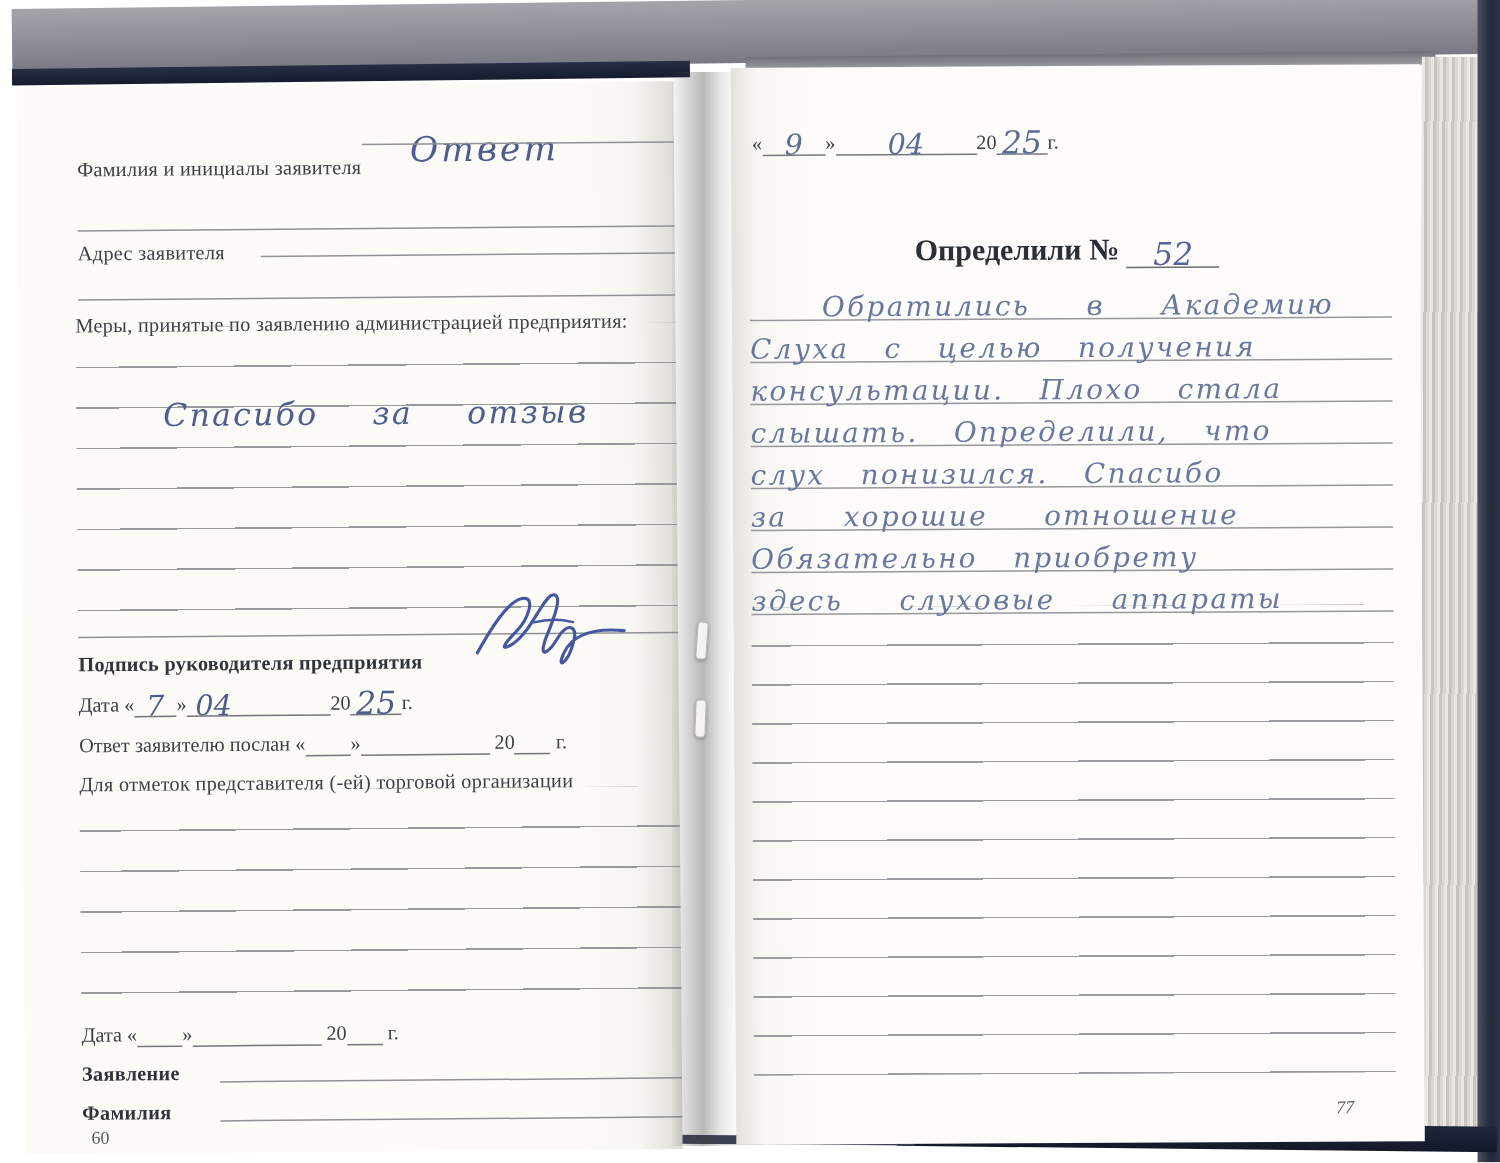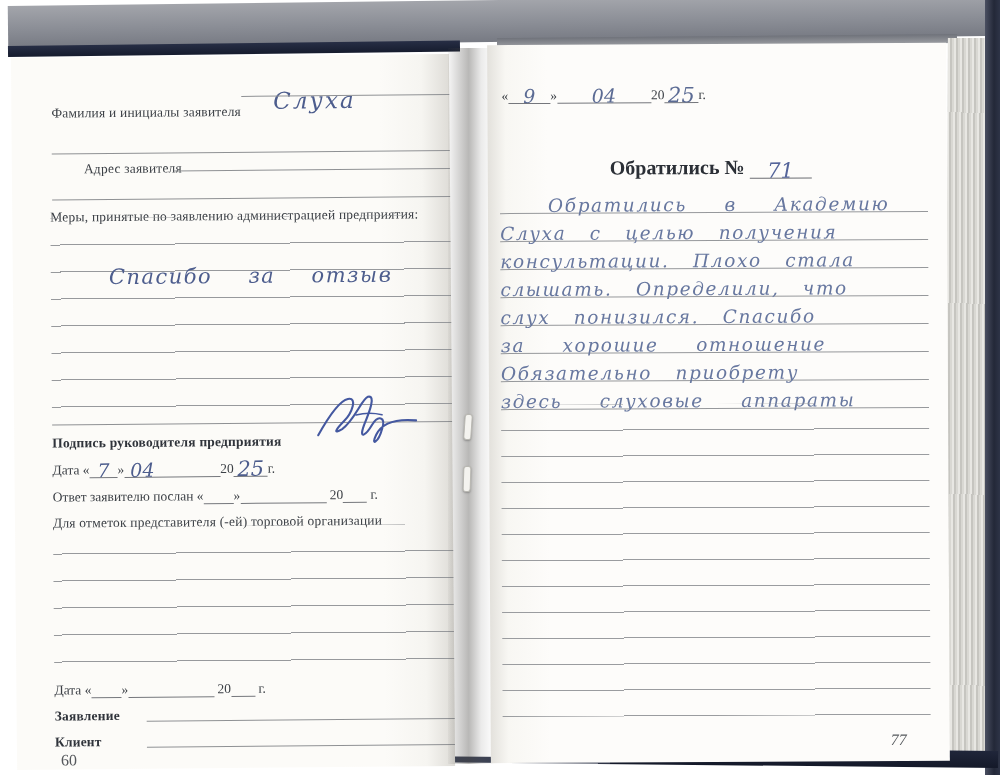--- a/index.html
+++ b/index.html
@@ -62,46 +62,46 @@
 
   
   .bodyrow{height:27px;border-bottom:1px solid #96989b;display:flex;align-items:flex-end;
     font-family:"DejaVu Serif",serif;font-style:italic;font-size:18.5px;color:#67779f;
     letter-spacing:1.6px;word-spacing:16px;white-space:nowrap;overflow:visible;}
   .bodyrow span{transform:translateY(3px);}
   .ws-wide{word-spacing:30px;}
   .indent{padding-left:48px;}
 
   .title-row{position:absolute;font-size:20px;font-weight:bold;color:#2b2f36;white-space:nowrap;}
-  .pagenum{position:absolute;font-size:16px;color:#55585c;}
+  .pagenum{position:absolute;font-size:12px;color:#55585c;}
   svg.sig{position:absolute;overflow:visible;}
 </style>
 </head>
 <body>
 
 <div class="scene">
 
   <div class="cover-top"></div>
   <div class="cover-top-navy"></div>
   <div class="stack-top-right"></div>
   <div class="stack-right"></div>
   <div class="cover-right"></div>
   <div class="cover-bottom"></div>
   <div class="cover-bottom-thin"></div>
 
   <div class="page page-left">
     <div class="inner">
 
       <div class="lbl" style="left:40px;top:48px;">Фамилия и инициалы заявителя</div>
-      <div class="hand" style="position:absolute;left:262px;top:32px;font-size:23px;letter-spacing:2px;">Слуха</div>
+      <div class="hand" style="position:absolute;left:262px;top:32px;font-size:23px;letter-spacing:2px;">Ответ</div>
       <div class="rule" style="left:230px;top:40px;width:208px;"></div>
 
       <div class="rule" style="left:40px;top:96px;width:398px;"></div>
 
-      <div class="lbl" style="left:40px;top:104px;margin-left:32px;">Адрес заявителя</div>
+      <div class="lbl" style="left:40px;top:104px;">Адрес заявителя</div>
       <div class="rule" style="left:162px;top:114px;width:276px;"></div>
       <div class="rule" style="left:40px;top:142px;width:398px;"></div>
 
       <div class="lbl" style="left:38px;top:152px;">Меры, принятые по заявлению администрацией предприятия:</div>
       <div class="ruled" style="left:38px;top:161px;width:400px;height:190px;"></div>
       <div class="hand" style="position:absolute;left:96px;top:208px;font-size:21px;letter-spacing:1.5px;word-spacing:28px;">Спасибо за отзыв</div>
 
       <div class="rule" style="left:38px;top:367px;width:400px;"></div>
       <svg class="sig" style="left:298px;top:336px;" width="110" height="58" viewBox="0 0 110 58">
         <path d="M6,44 C14,30 26,10 36,8 C46,6 40,22 32,30 C24,38 20,44 30,38 C42,30 50,8 56,6 C64,4 58,20 52,34 C46,50 54,44 60,34 C66,24 74,26 70,38 C66,52 58,56 64,44 C70,32 84,28 104,30" fill="none" stroke="#4458a0" stroke-width="2.1" stroke-linecap="round"></path>
@@ -119,40 +119,40 @@
 
       <div class="lbl" style="left:38px;top:458px;">Для отметок представителя (-ей) торговой организации</div>
       <div class="ruled" style="left:38px;top:470px;width:400px;height:136px;"></div>
 
       <div class="daterow" style="left:38px;top:625px;">
         <span>Дата «</span><span class="fill" style="width:30px;"></span><span>»</span><span class="fill" style="width:86px;"></span>&nbsp;<span>20</span><span class="fill" style="width:24px;"></span>&nbsp;<span>г.</span>
       </div>
 
       <div class="lbl lbl-b" style="left:38px;top:651px;">Заявление</div>
       <div class="rule" style="left:130px;top:664px;width:308px;"></div>
-      <div class="lbl lbl-b" style="left:38px;top:677px;">Клиент</div>
+      <div class="lbl lbl-b" style="left:38px;top:677px;">Фамилия</div>
       <div class="rule" style="left:130px;top:690px;width:308px;"></div>
 
       <div class="pagenum" style="left:44px;top:694px;">60</div>
     </div>
   </div>
 
   <div class="spine"></div>
   <div class="stitch stitch-1"></div>
   <div class="stitch stitch-2"></div>
 
   <div class="page page-right">
     <div class="inner">
 
       <div class="daterow" style="left:14px;top:42px;">
         <span>«</span><span class="fill" style="width:42px;"><span class="hand-lt hand" style="color:#5b6b94;">9</span></span><span>»</span><span class="fill" style="width:94px;"><span class="hand" style="color:#5b6b94;">04</span></span><span>20</span><span class="fill" style="width:34px;"><span class="hand" style="font-size:21px;color:#5b6b94;">25</span></span><span>г.</span>
       </div>
 
       <div class="title-row" style="left:122px;top:112px;">
-        <span>Обратились №</span>&nbsp;<span class="fill" style="width:62px;border-bottom-color:#6b6d72;"><span class="hand" style="font-size:21px;font-weight:normal;color:#55659a;">71</span></span>
+        <span>Определили №</span>&nbsp;<span class="fill" style="width:62px;border-bottom-color:#6b6d72;"><span class="hand" style="font-size:21px;font-weight:normal;color:#55659a;">52</span></span>
       </div>
 
       <div style="position:absolute;left:12px;top:141px;width:428px;">
         <div class="bodyrow indent ws-wide">
             <span>Обратились в Академию</span>
           </div>
         <div class="bodyrow">
             <span>Слуха с целью получения</span>
           </div>
         <div class="bodyrow">

